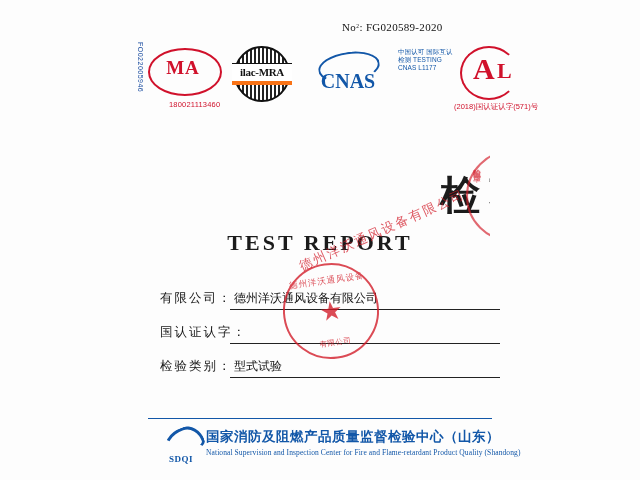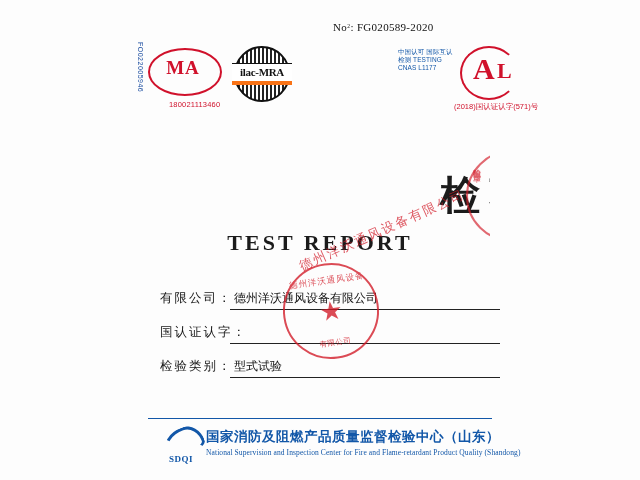--- a/index.html
+++ b/index.html
@@ -19,21 +19,21 @@
     position: absolute;
     left: 0; top: 0;
     width: 640px;
     height: 480px;
     background: #fdfdfd;
   }
 
   
   .report-no {
     position: absolute;
-    left: 333px;
+    left: 342px;
     top: 18px;
     font-size: 11px;
     letter-spacing: .3px;
     color: #111;
     font-family: "Liberation Serif", serif;
   }
   .report-no .sup {
     font-size: 9px;
     vertical-align: super;
   }
@@ -466,20 +466,24 @@
       <div class="oval"></div>
       <div class="txt">MA</div>
     </div>
     <div class="cma-code">180021113460</div>
 
     <div class="ilac">
       <div class="ring"></div>
       <div class="band">ilac-MRA</div>
     </div>
 
+    <div class="cnas">
+      <div class="swoosh"></div>
+      <div class="word">CNAS</div>
+    </div>
     <div class="cnas-side">中国认可 国际互认 检测 TESTING CNAS L1177</div>
 
     <div class="cal">
       <div class="c-outer"></div>
       <div class="a-letter">A</div>
       <div class="l-letter">L</div>
     </div>
     <div class="cal-code">(2018)国认证认字(571)号</div>
   </div>
 

